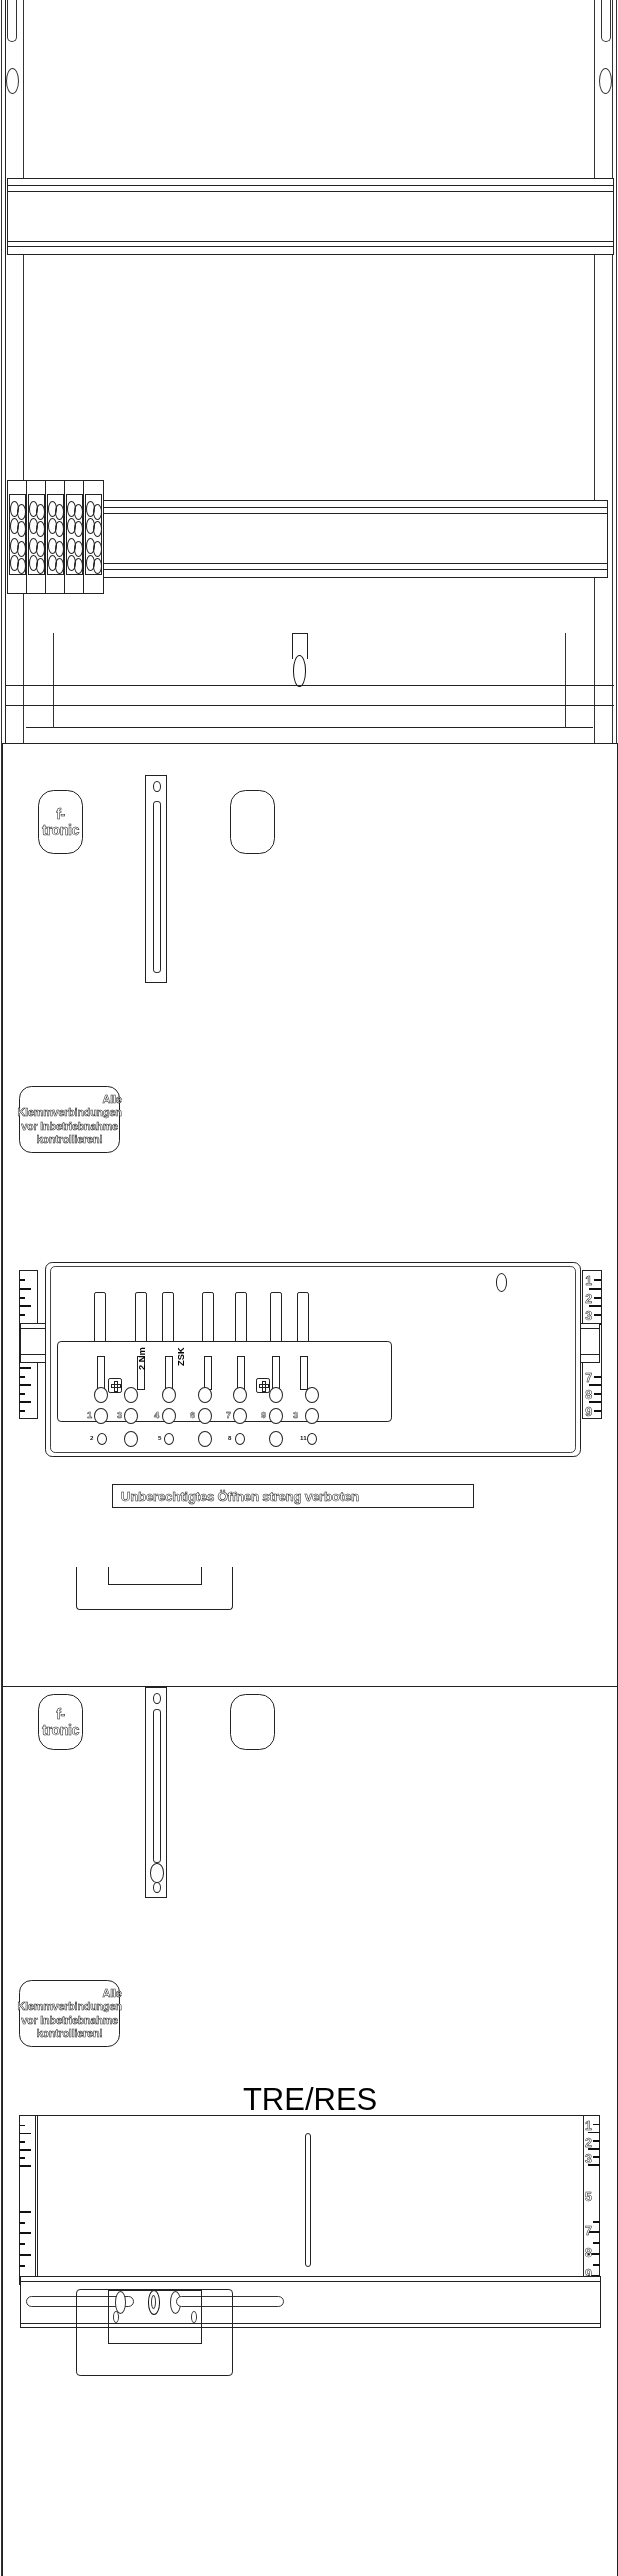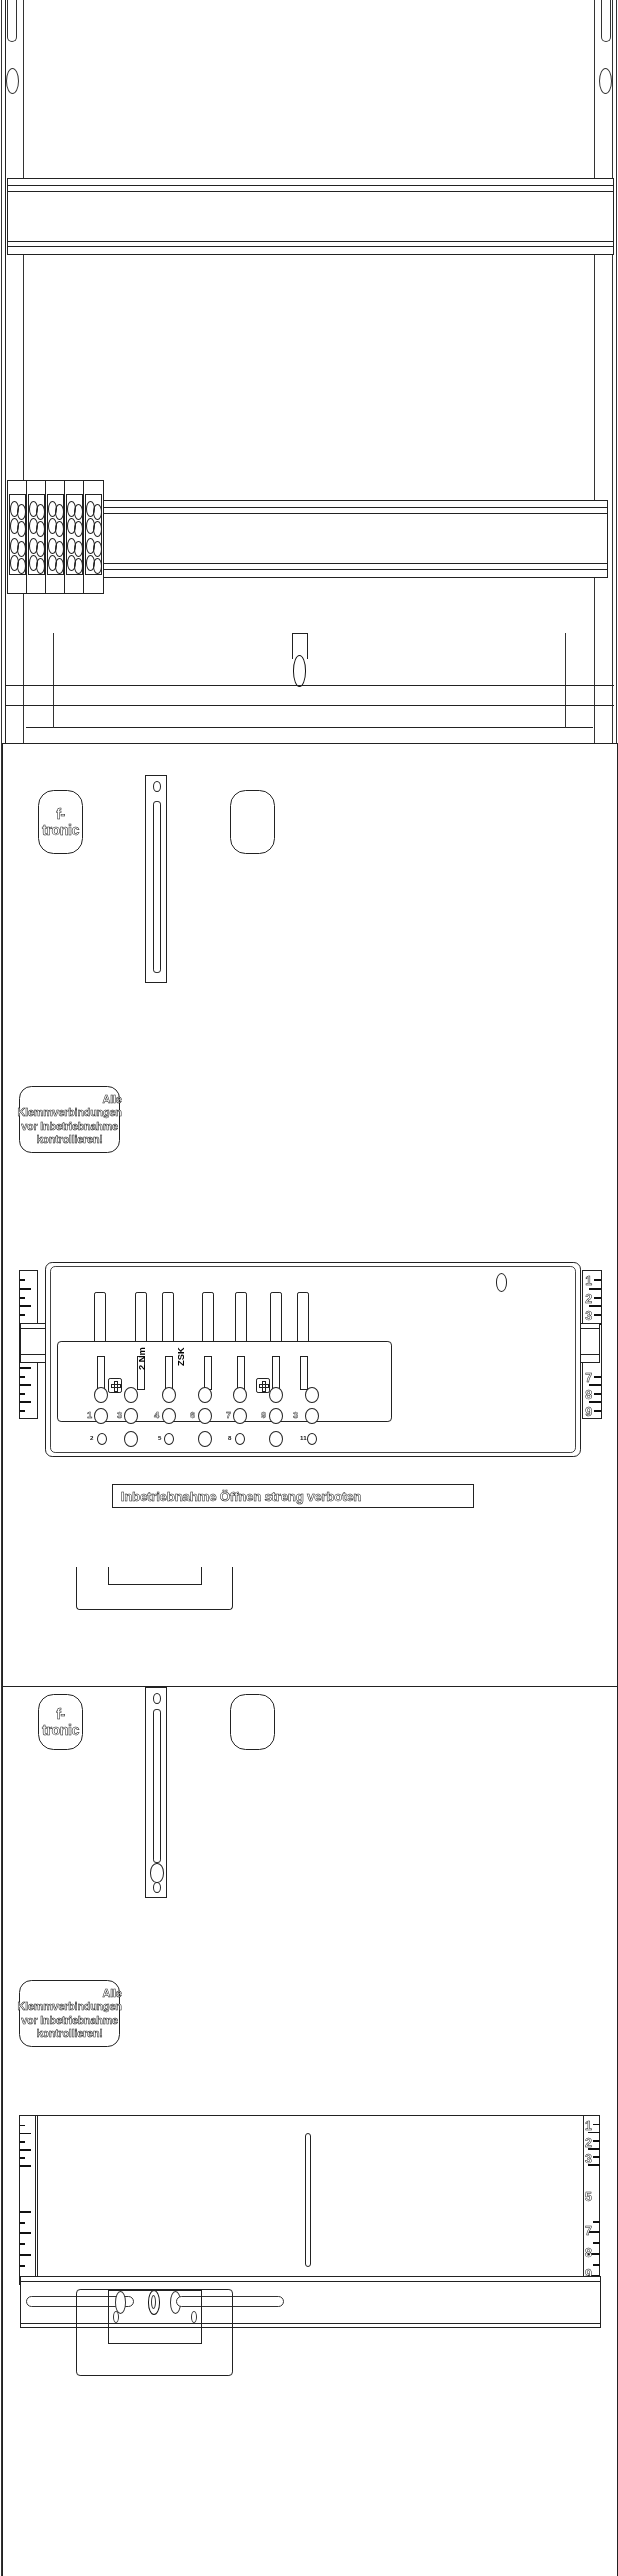--- a/index.html
+++ b/index.html
@@ -280,21 +280,21 @@
     <div class="term-hole" style="left:225px; top:167px;"></div>
     <div class="small-hole" style="left:263px; top:169px;"></div>
 
     <span class="tnum small" style="left:46px; top:171px;">2</span>
     <span class="tnum small" style="left:114px; top:171px;">5</span>
     <span class="tnum small" style="left:184px; top:171px;">8</span>
     <span class="tnum small" style="left:256px; top:171px;">11</span>
   </div>
 
   <div class="abs" style="left:109px; top:740px; width:362px; height:24px; border:0.7px solid #222; background:#fff; display:flex; align-items:center; padding-left:7.7px;">
-    <span style="font-size:13.4px; font-weight:700; color:#fff; -webkit-text-stroke:0.5px #111; letter-spacing:-0.3px;">Inbetriebnahme Öffnen streng verboten</span>
+    <span style="font-size:13.4px; font-weight:700; color:#fff; -webkit-text-stroke:0.5px #111; letter-spacing:-0.3px;">Unberechtigtes Öffnen streng verboten</span>
   </div>
 
   <div class="abs" style="left:73px; top:823px; width:157px; height:43px; border:0.7px solid #222; border-top:none; border-radius:0 0 4.1px 4.1px;">
     <div class="abs" style="left:31px; top:0; width:94px; height:17.5px; border:0.6px solid #222; border-top:none;"></div>
   </div>
 </div>
 
 <div class="panel" style="top:1686px; height:917px;">
 
   <div class="plate" style="left:35px; top:7.2px; width:43px; height:54px;">
@@ -308,20 +308,21 @@
     <div class="keyhole" style="top:175px;"></div>
     <div class="hole" style="top:194px;"></div>
   </div>
 
   <div class="warning-plate" style="left:16px; top:293px; width:99px; height:65px;">
     <span class="outline-text">Alle Klemmverbindungen</span>
     <span class="outline-text">vor Inbetriebnahme</span>
     <span class="outline-text">kontrollieren!</span>
   </div>
 
+  <div class="big-label" style="top:397px; font-size:31px;">TRE/RES</div>
 
   <div class="scale" style="left:15.5px; top:428px; height:168px;">
     <div class="tick" style="left:0; top:8.8px; width:5.2px;"></div>
     <div class="tick" style="left:0; top:16.5px; width:11.3px;"></div>
     <div class="tick" style="left:0; top:25px; width:5.2px;"></div>
     <div class="tick" style="left:0; top:33px; width:11.3px;"></div>
     <div class="tick" style="left:0; top:41px; width:5.2px;"></div>
     <div class="tick" style="left:0; top:49px; width:11.3px;"></div>
     <div class="tick" style="left:0; top:95px; width:11.3px;"></div>
     <div class="tick" style="left:0; top:106px; width:5.2px;"></div>

